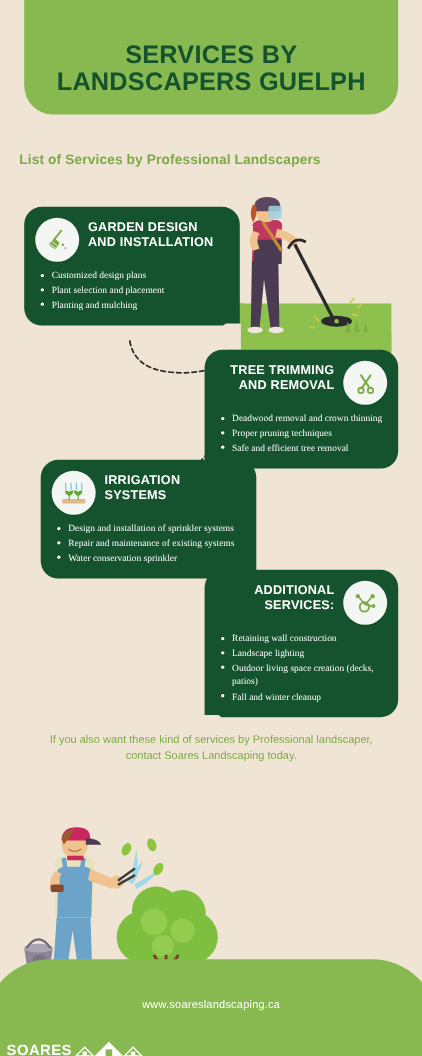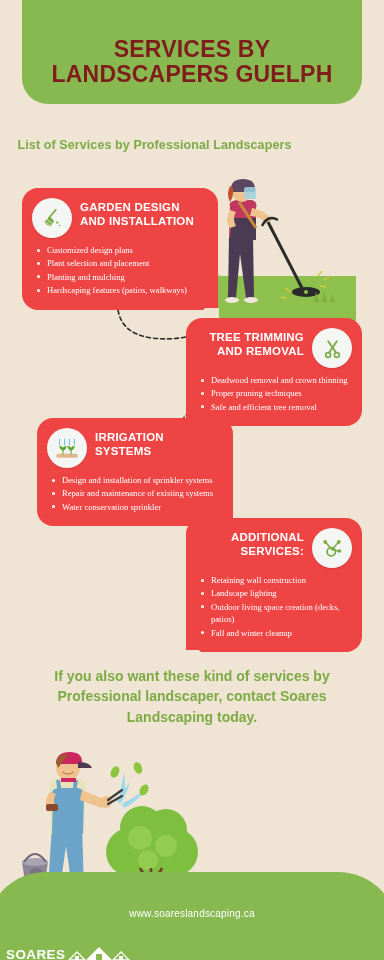--- a/index.html
+++ b/index.html
@@ -20,21 +20,21 @@
     left: 22px; top: -18px;
     width: 340px; height: 122px;
     background: #87b950;
     border-radius: 0 0 26px 26px;
     display: flex;
     align-items: flex-end;
     justify-content: center;
     padding-bottom: 16px;
   }
   .header-title {
-    color: #7f1d1d;
+    color: #14532d;
     font-size: 23px;
     font-weight: bold;
     line-height: 1.12;
     letter-spacing: 0.2px;
     text-align: center;
     text-transform: uppercase;
     width: 330px;
   }
   .subtitle {
     position: absolute;
@@ -47,21 +47,21 @@
     letter-spacing: 0.1px;
   }
 
   
   .illus-mower { position: absolute; left: 206px; top: 176px; width: 150px; height: 145px; }
   .illus-gardener { position: absolute; left: 20px; top: 742px; width: 260px; height: 160px; }
 
   
   .card {
     position: absolute;
-    background: #ef4444;
+    background: #14532d;
     border-radius: 16px;
     color: #ffffff;
   }
   .card.left  { border-bottom-right-radius: 2px; }
   .card.right { border-bottom-left-radius: 2px; }
   
   .tail { position: absolute; width: 26px; height: 24px; overflow: hidden; }
   .tail::before {
     content: "";
     position: absolute;
@@ -137,22 +137,22 @@
   
   .connector { position: absolute; pointer-events: none; }
 
   
   .cta {
     position: absolute;
     left: 30px; top: 666px;
     width: 324px;
     text-align: center;
     color: #7cab45;
-    font-size: 14px;
-    font-weight: bold;
+    font-size: 10px;
+    font-weight: normal;
     line-height: 1.45;
   }
 
   
   .footer-band {
     position: absolute;
     left: -14px; bottom: -8px;
     width: 412px; height: 96px;
     background: #87b950;
     border-radius: 60px 60px 0 0;
@@ -249,21 +249,20 @@
           <circle cx="23" cy="22" r="1.5" fill="#7cab45"></circle>
           <circle cx="26" cy="26" r="1.1" fill="#7cab45"></circle>
         </svg>
       </div>
       <div class="card-title">GARDEN DESIGN AND INSTALLATION</div>
     </div>
     <ul class="bullets">
       <li>Customized design plans</li>
       <li>Plant selection and placement</li>
       <li>Planting and mulching</li>
-      <li>Hardscaping features (patios, walkways)</li>
     </ul>
   </div>
 
   <div class="card right" id="card-tree">
     <div class="tail bl"></div>
     <div class="card-head">
       <div class="icon-circle">
         <svg viewBox="0 0 32 32" width="23" height="23">
           <line x1="10" y1="6" x2="21" y2="22" stroke="#7cab45" stroke-width="2.6" stroke-linecap="round"></line>
           <line x1="22" y1="6" x2="11" y2="22" stroke="#7cab45" stroke-width="2.6" stroke-linecap="round"></line>

